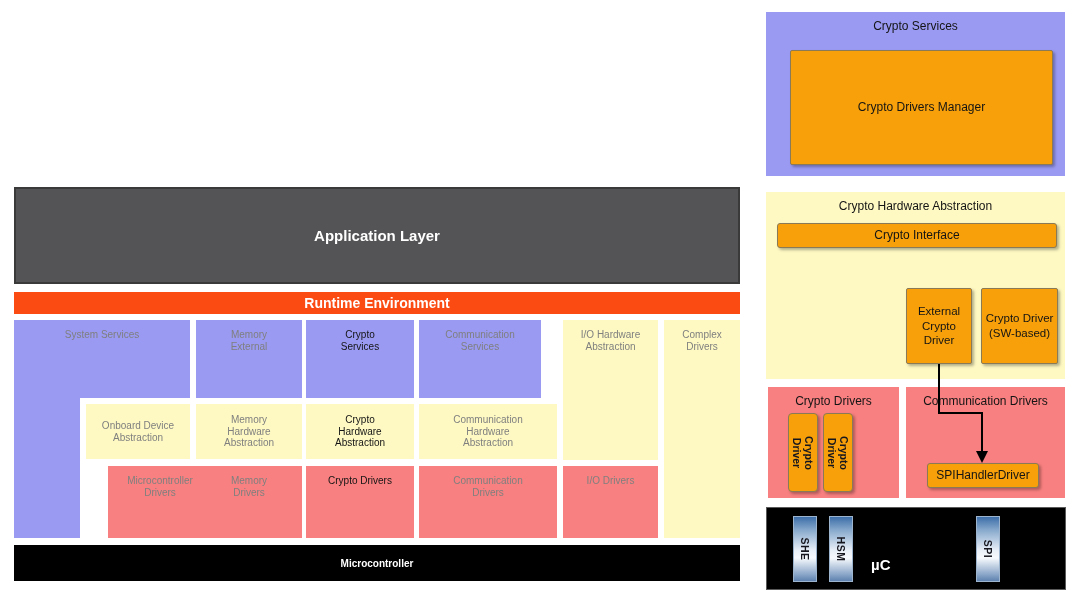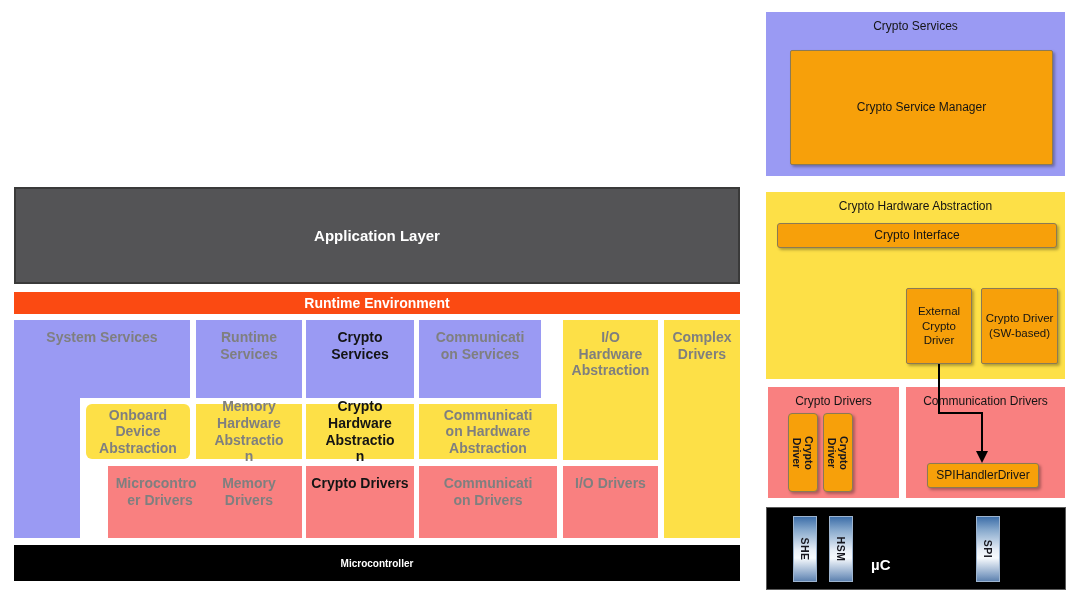--- a/index.html
+++ b/index.html
@@ -4,34 +4,34 @@
 <style>
   html,body{margin:0;padding:0;background:#ffffff;}
   #canvas{
     position:relative;width:1080px;height:597px;background:#ffffff;
     font-family:"Liberation Sans","DejaVu Sans",sans-serif;
     overflow:hidden;
   }
   .box{position:absolute;box-sizing:border-box;}
   
   .purple{background:#9A9AF3;}
-  .green{background:#fde047;}
+  .green{background:#fef9c3;}
   .pink{background:#F98080;}
   .orangebox{
     background:#F7A00A;border:1px solid #8a7a55;border-radius:2px;
     box-shadow:2px 2px 3px rgba(0,0,0,0.30);
   }
   .rounded{border-radius:4px;}
   
   .lbl{display:flex;justify-content:center;width:100%;height:100%;
        text-align:center;overflow-wrap:break-word;}
   .lbl-top{align-items:flex-start;padding-top:9px;}
   .lbl-center{align-items:center;}
   .lbl span{display:inline-block;}
-  .bold11{font-size:14px;font-weight:bold;line-height:1.18;}
+  .bold11{font-size:10px;font-weight:normal;line-height:1.18;}
   .gray{color:#7f7f7f;}
   .dark{color:#141414;}
   .reg12{font-size:12px;font-weight:normal;line-height:1.25;color:#141414;}
   .reg11{font-size:11.5px;font-weight:normal;line-height:1.28;color:#141414;}
   .mw80 span{max-width:80px;}
   .mw92 span{max-width:92px;}
   .mw70 span{max-width:70px;}
   
   #app-layer{left:14px;top:187px;width:726px;height:97px;background:#545456;border:2px solid #3a3a3a;
              display:flex;align-items:center;justify-content:center;}
@@ -44,21 +44,21 @@
   #mcu-bar span{color:#fff;font-size:10px;font-weight:bold;}
   
   #sys-strip{left:14px;top:320px;width:66px;height:218px;}
   #sys-main{left:14px;top:320px;width:176px;height:78px;}
   #mem-svc{left:196px;top:320px;width:106px;height:78px;}
   #cry-svc{left:306px;top:320px;width:108px;height:78px;}
   #com-svc{left:419px;top:320px;width:122px;height:78px;}
   #io-hwa{left:563px;top:320px;width:95px;height:140px;}
   #cpx-drv{left:664px;top:320px;width:76px;height:218px;}
   
-  #onb-dev{left:86px;top:404px;width:104px;height:55px;border-radius:6px;}
+  #onb-dev{left:86px;top:404px;width:104px;height:55px;}
   #mem-hwa{left:196px;top:404px;width:106px;height:55px;}
   #cry-hwa{left:306px;top:404px;width:108px;height:55px;}
   #com-hwa{left:419px;top:404px;width:138px;height:55px;}
   
   #mcu-drv{left:86px;top:466px;width:104px;height:72px;margin-left:22px;}
   #mem-drv{left:196px;top:466px;width:106px;height:72px;}
   #cry-drv{left:306px;top:466px;width:108px;height:72px;}
   #com-drv{left:419px;top:466px;width:138px;height:72px;}
   #io-drv{left:563px;top:466px;width:95px;height:72px;}
   
@@ -108,21 +108,21 @@
 
   <div class="box purple" id="sys-strip"></div>
   <div class="box purple" id="sys-main">
     <div class="lbl lbl-top bold11 gray">
         <span>System Services</span>
       </div>
   </div>
 
   <div class="box purple" id="mem-svc">
     <div class="lbl lbl-top bold11 gray mw70">
-        <span>Runtime Services</span>
+        <span>Memory External</span>
       </div>
   </div>
 
   <div class="box purple" id="cry-svc">
     <div class="lbl lbl-top bold11 dark mw70">
         <span>Crypto Services</span>
       </div>
   </div>
 
   <div class="box purple" id="com-svc">
@@ -198,21 +198,21 @@
   </div>
 
   <div class="box" id="mcu-bar">
     <span>Microcontroller</span>
   </div>
 
   <div class="box purple" id="rcs-panel">
     <div class="ptitle">Crypto Services</div>
   </div>
   <div class="box orangebox" id="csm-box">
-    <span class="reg12">Crypto Service Manager</span>
+    <span class="reg12">Crypto Drivers Manager</span>
   </div>
 
   <div class="box green" id="rcha-panel">
     <div class="ptitle">Crypto Hardware Abstraction</div>
   </div>
   <div class="box orangebox" id="ci-bar">
     <span class="reg12">Crypto Interface</span>
   </div>
   <div class="box orangebox" id="ecd-box">
     <span class="reg11" style="text-align:center;max-width:58px;">External Crypto Driver</span>

